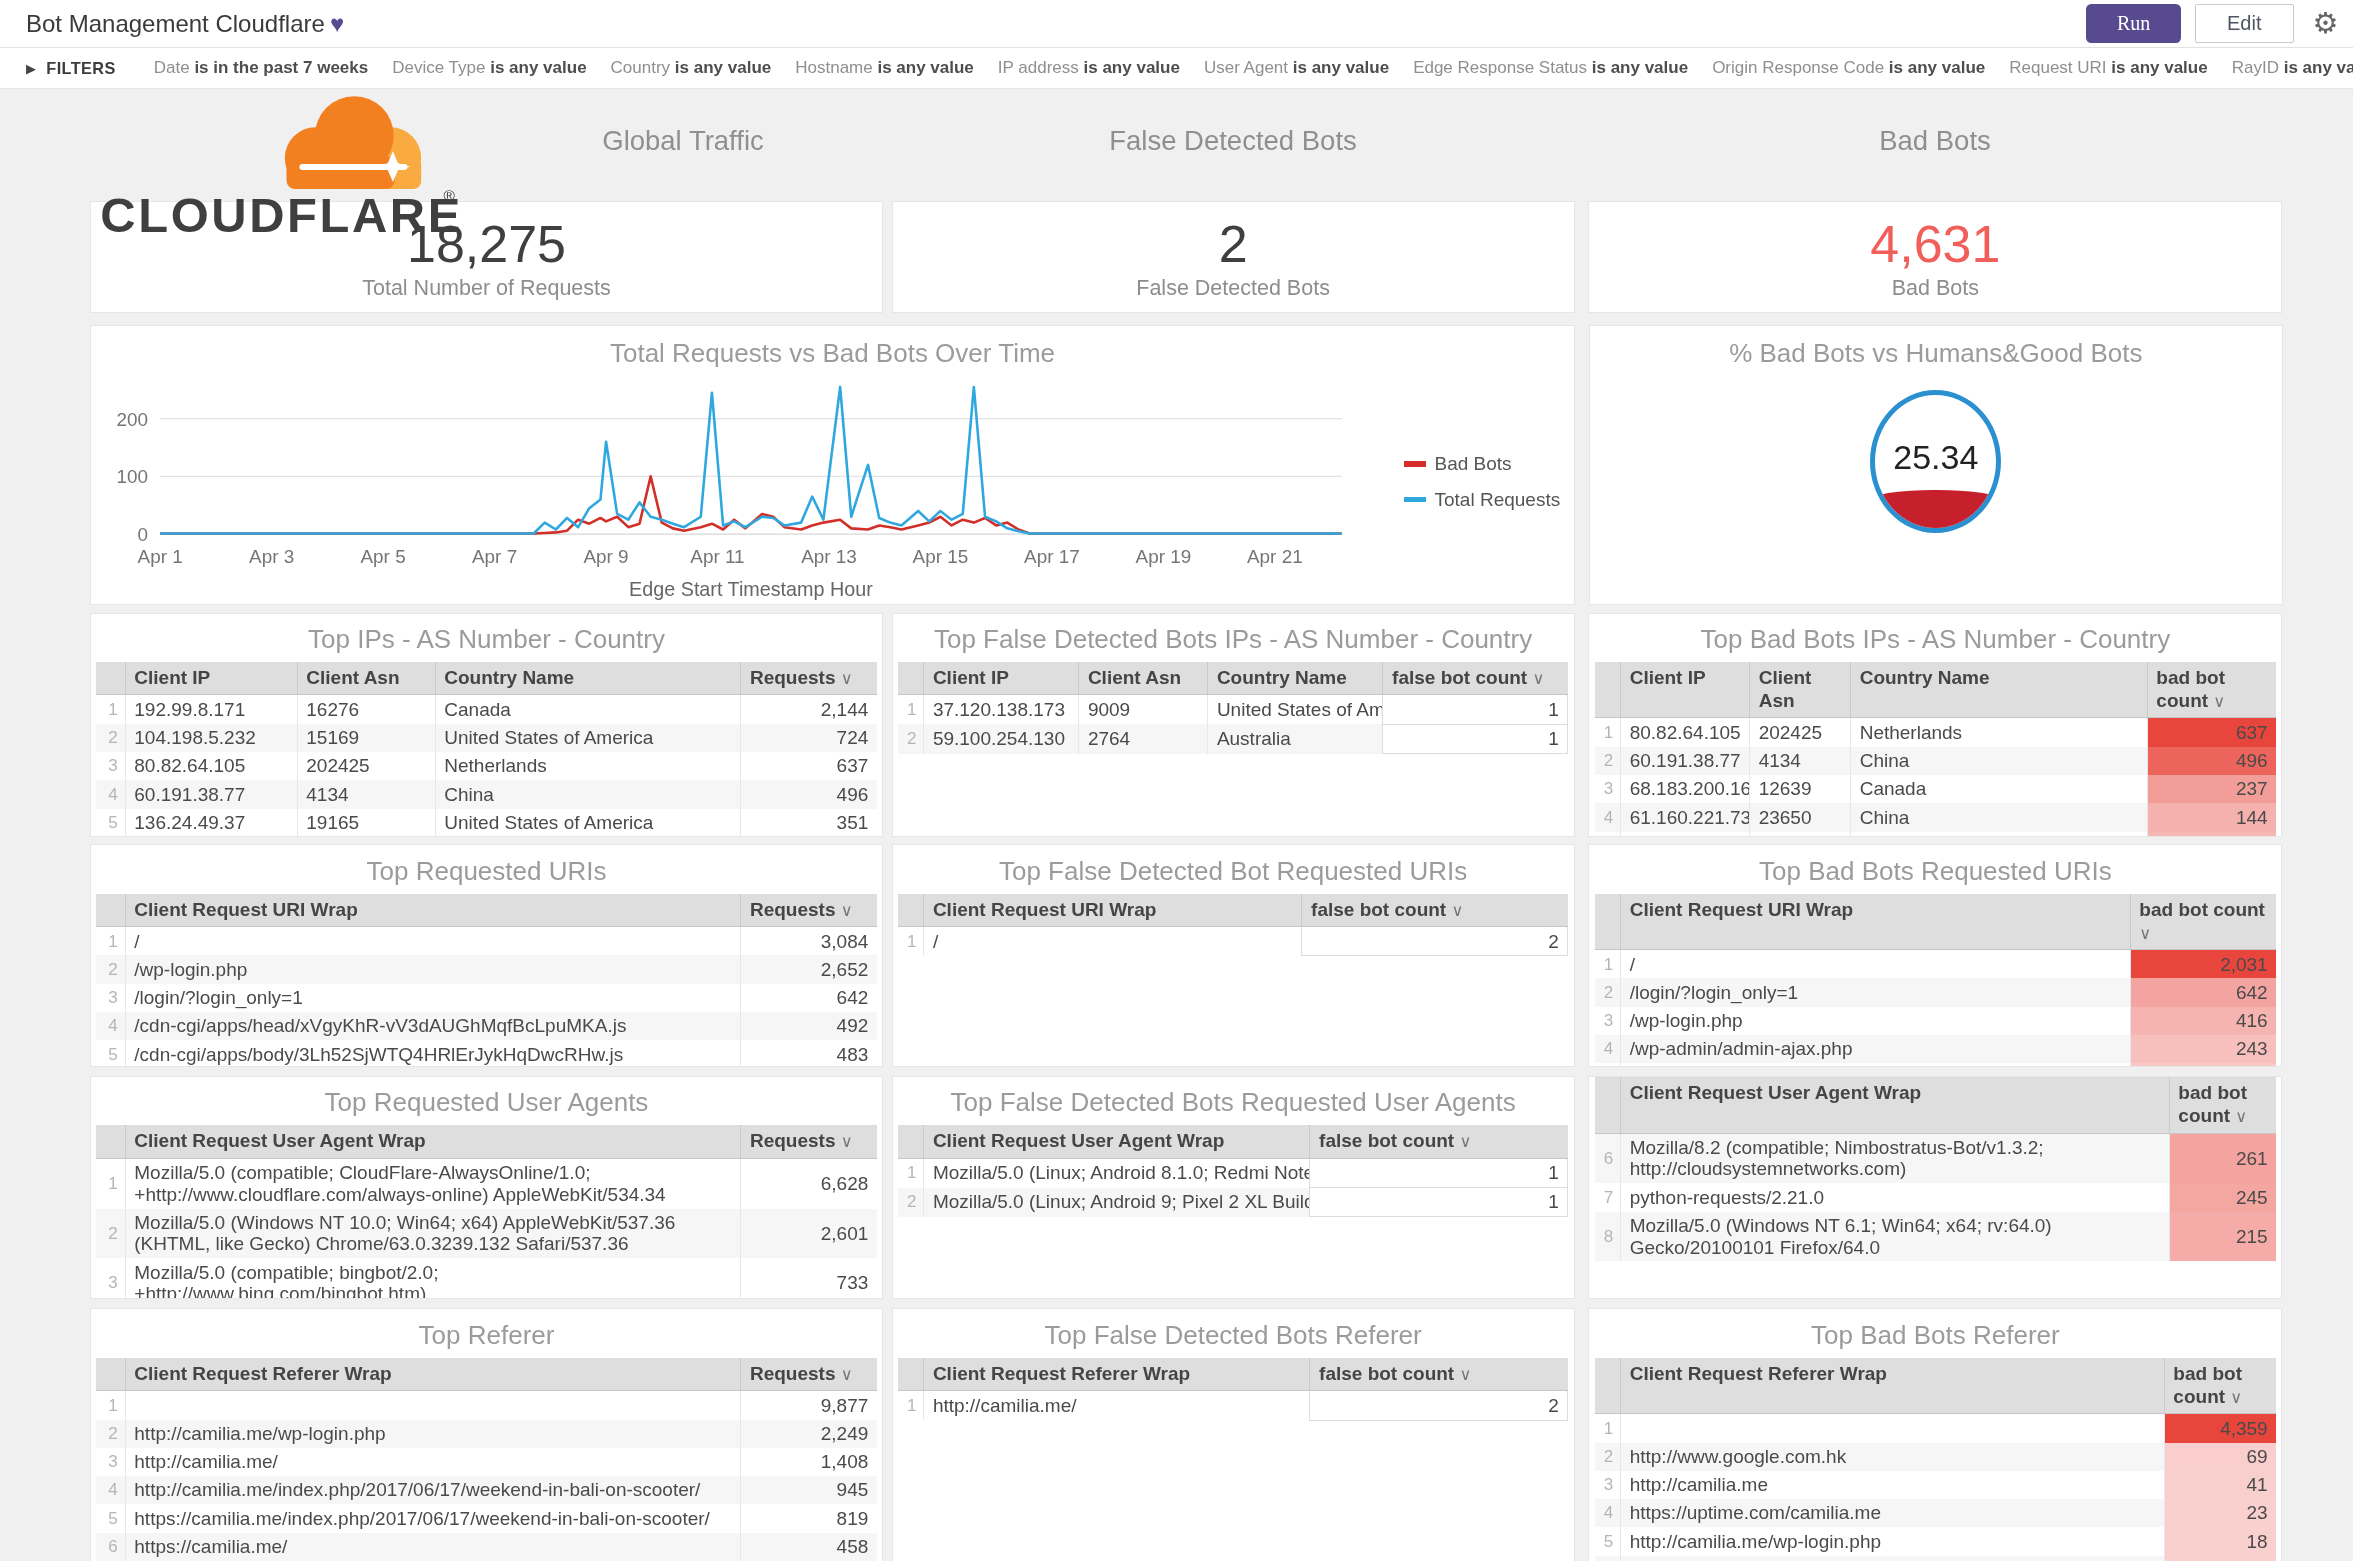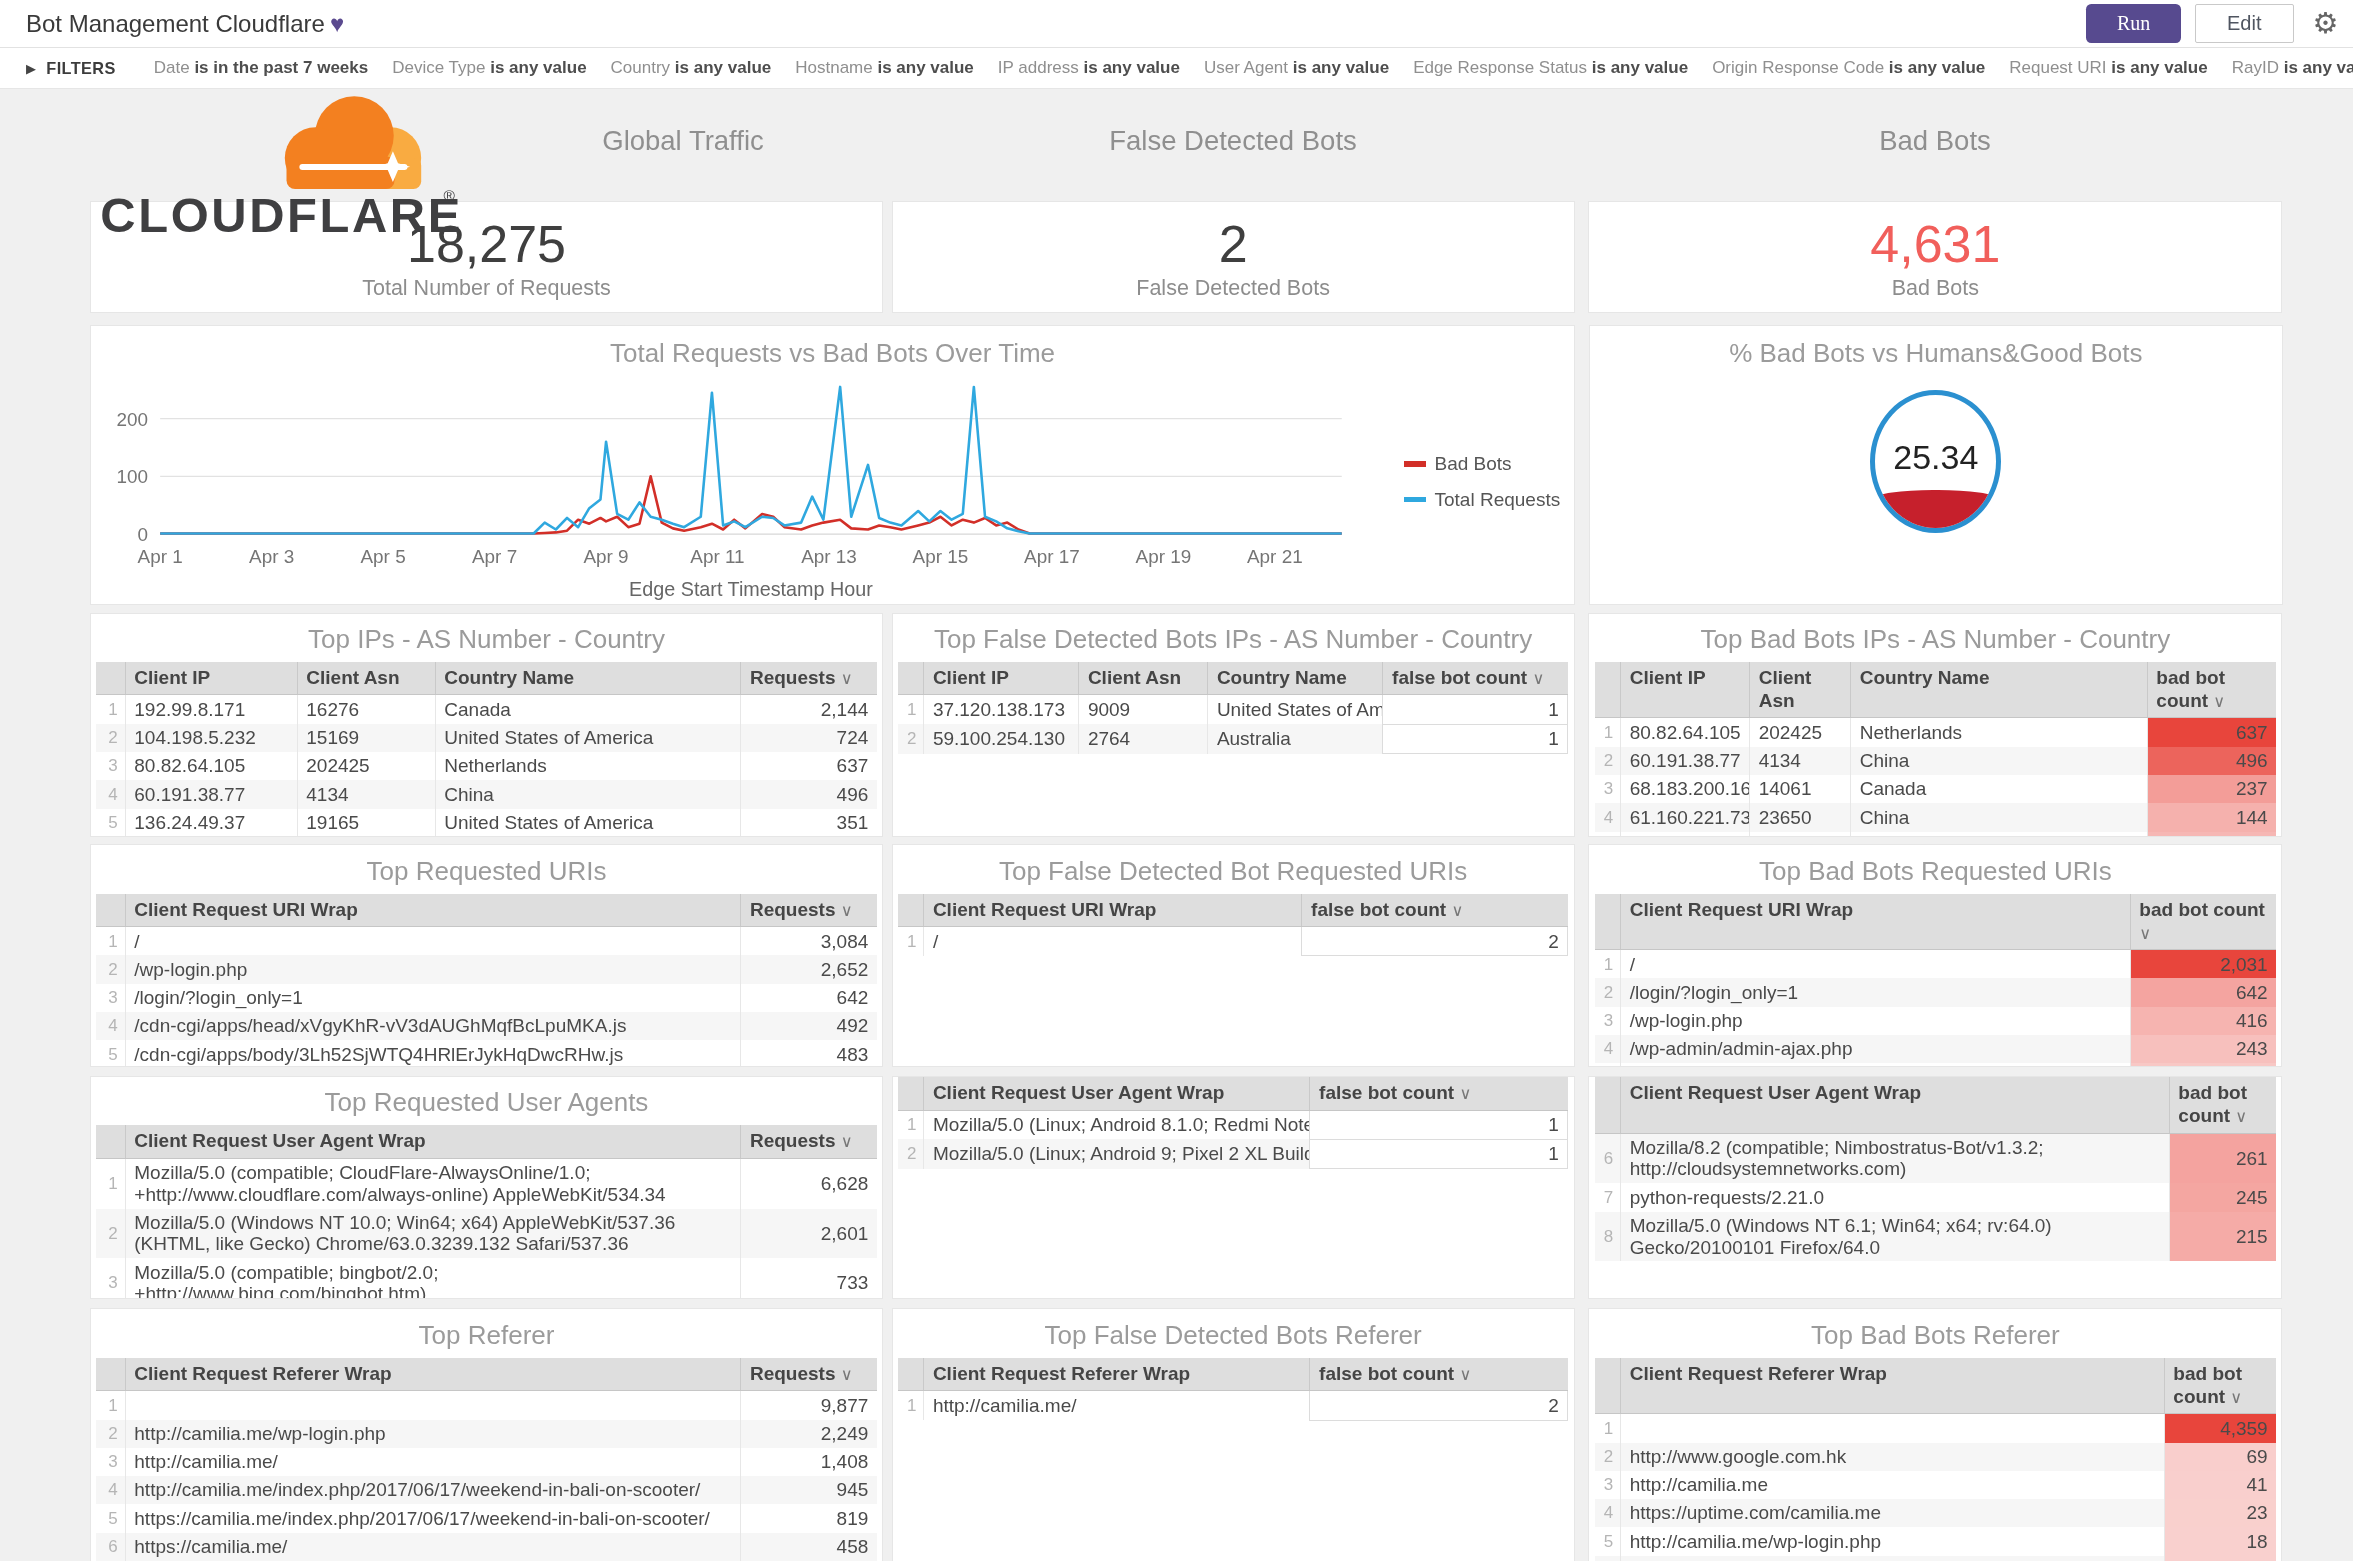--- a/index.html
+++ b/index.html
@@ -296,21 +296,21 @@
               <tr class="even">
                 <td class="gutter">2</td>
                 <td class="main">60.191.38.77</td>
                 <td class="main">4134</td>
                 <td class="main">China</td>
                 <td class="num" style="background:rgb(236,100,92)">496</td>
               </tr>
               <tr class="">
                 <td class="gutter">3</td>
                 <td class="main">68.183.200.167</td>
-                <td class="main">14061</td>
+                <td class="main">12639</td>
                 <td class="main">Canada</td>
                 <td class="num" style="background:rgb(243,157,152)">237</td>
               </tr>
               <tr class="even">
                 <td class="gutter">4</td>
                 <td class="main">61.160.221.73</td>
                 <td class="main">23650</td>
                 <td class="main">China</td>
                 <td class="num" style="background:rgb(245,177,173)">144</td>
               </tr>
@@ -452,20 +452,21 @@
               </tr>
               <tr class="">
                 <td class="gutter">3</td>
                 <td class="main">Mozilla/5.0 (compatible; bingbot/2.0; +http://www.bing.com/bingbot.htm)</td>
                 <td class="num">733</td>
               </tr>
             </tbody>
           </table>
         </div>
       <div class="card h-ua c-mid false-t" id="t-fuas">
+          <div class="card-title">Top False Detected Bots Requested User Agents</div>
           <table class="dtable">
             <thead>
               <tr>
                 <th class="gutter"></th>
                 <th>Client Request User Agent Wrap</th>
                 <th>false bot count <span class="sort">∨</span></th>
               </tr>
             </thead>
             <tbody>
               <tr class="">

